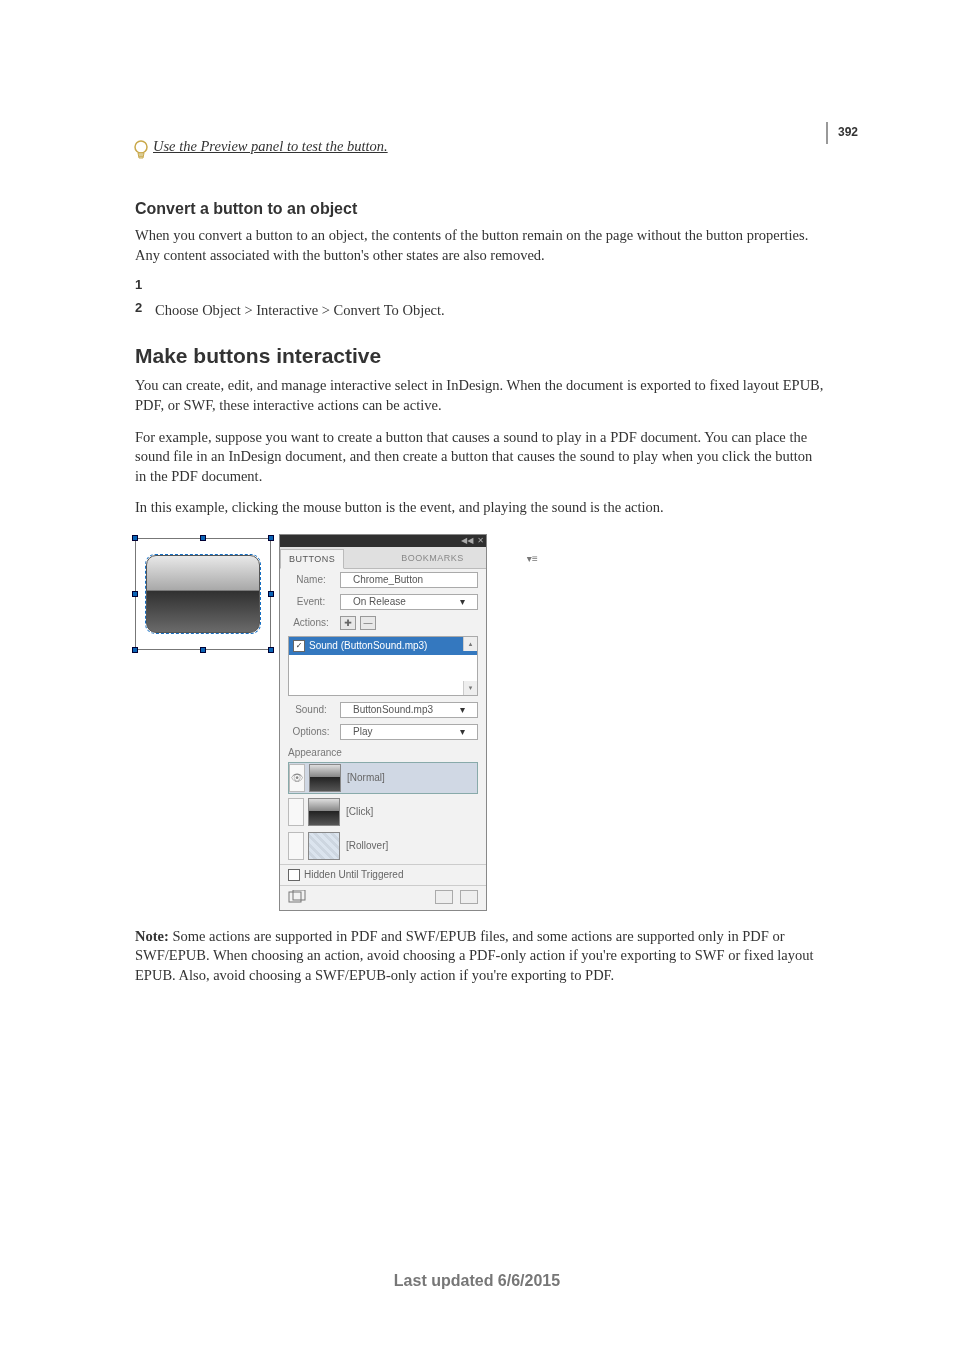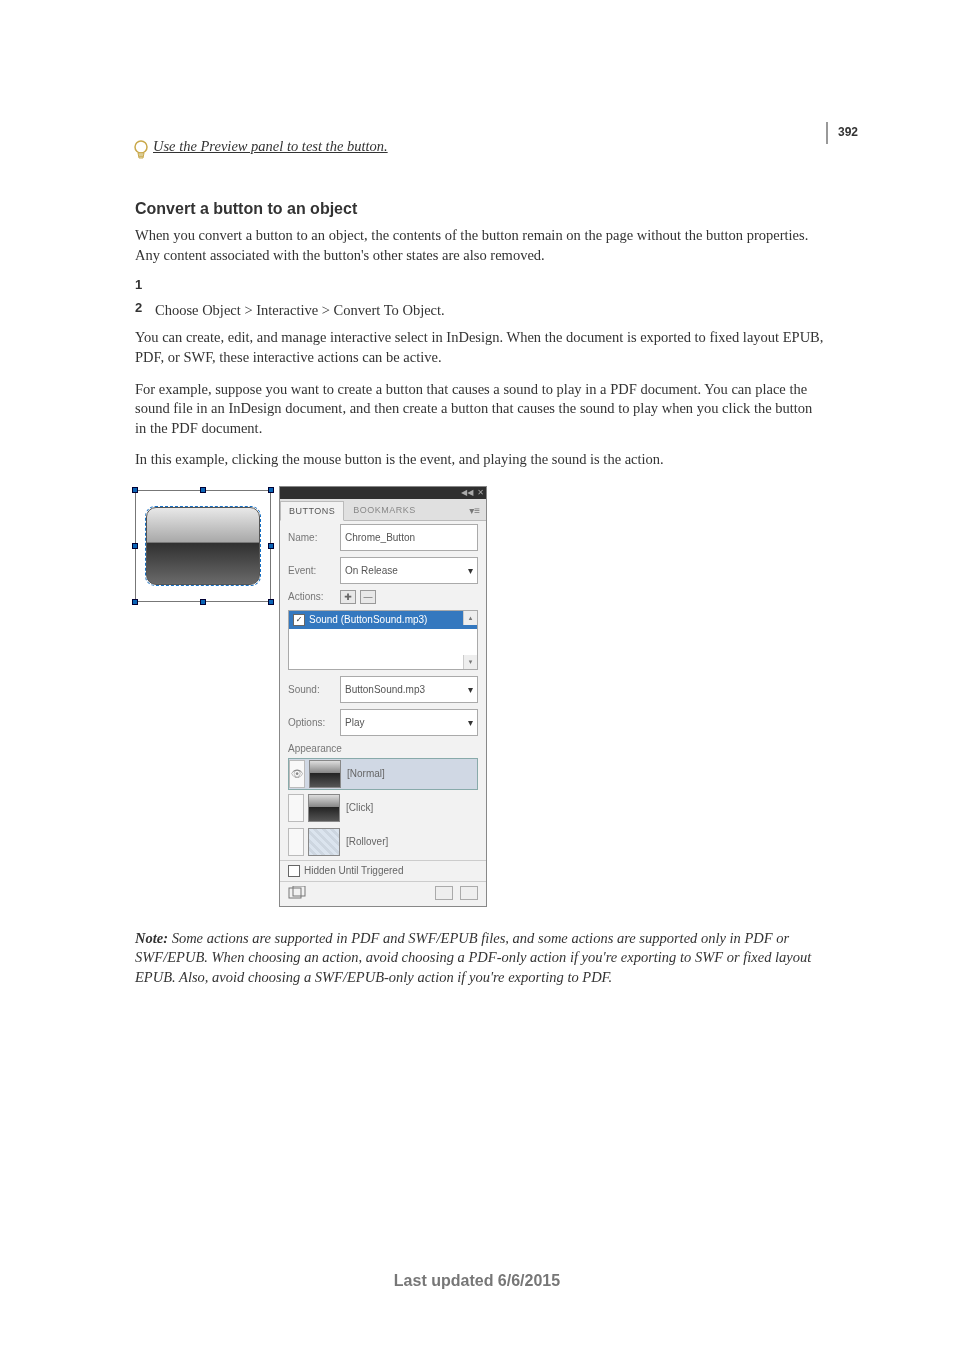--- a/index.html
+++ b/index.html
@@ -98,23 +98,22 @@
     font-family: "Myriad Pro", Arial, sans-serif;
     font-weight: bold;
     font-size: 21px;
     color: #333;
     margin-top: 24px;
     margin-bottom: 8px;
   }
   .note-para {
     font-size: 14.5px;
     line-height: 1.35;
-    font-style: italic;
-    color: #333;
-    margin-top: 22px;
+    color: #333;
+    margin-top: 16px;
   }
   .note-label {
     font-weight: bold;
   }
   .figure {
     margin-top: 16px;
     display: flex;
     align-items: flex-start;
   }
   .fig-left {
@@ -162,39 +161,40 @@
     background: #2f2f2f;
     display:flex;justify-content:flex-end;align-items:center;
   }
   .panel-top span{color:#aaa;font-size:8px;margin:0 2px;}
   .panel-tabs {
     display: flex;
     background: #e0e0e0;
     border-bottom: 1px solid #bbb;
     height: 22px;
     align-items:flex-end;
+    gap:48px;
   }
   .tab {
     padding: 4px 8px;
     font-size: 9px;
     letter-spacing: 0.5px;
     color: #888;
     border:1px solid transparent;
   }
   .tab.active {
     background: #f2f2f2;
     border:1px solid #bbb;border-bottom:1px solid #f2f2f2;
     margin-bottom:-1px;
     color:#555;
   }
   .row {
     display:flex;align-items:center;padding:3px 8px;
   }
-  .row-label{width:46px;text-align:left;margin-right:6px;color:#777;}
-  .row-input{flex:1;height:27px;border:1px solid #aaa;background:#fff;padding:0 4px;display:flex;align-items:center;color:#555;}
+  .row-label{width:46px;text-align:center;margin-right:6px;color:#777;}
+  .row-input{flex:1;height:16px;border:1px solid #aaa;background:#fff;padding:0 12px;display:flex;align-items:center;color:#555;}
   .drop-arrow{margin-left:auto;color:#333;}
   .icon-btn{display:inline-block;width:16px;height:14px;border:1px solid #999;background:#e8e8e8;margin-right:4px;text-align:center;line-height:12px;font-size:9px;color:#666;}
   .actions-list{margin:3px 8px 3px 8px;border:1px solid #aaa;background:#fff;height:60px;position:relative;}
   .action-item{display:flex;align-items:center;background:#3478bf;color:#fff;height:18px;padding:0 4px;}
   .chk{width:12px;height:12px;border:1px solid #666;background:#fff;margin-right:4px;display:flex;align-items:center;justify-content:center;font-size:8px;color:#333;}
   .scroll-btn{position:absolute;right:0;width:14px;height:14px;background:#eee;border-left:1px solid #ccc;display:flex;align-items:center;justify-content:center;font-size:7px;color:#777;}
   .appearance-label{padding:4px 8px 2px;color:#777;}
   .state{display:flex;align-items:center;margin:2px 8px;height:32px;}
   .state .eye{width:16px;height:28px;border:1px solid #bbb;background:#f8f8f8;margin-right:4px;display:flex;align-items:center;justify-content:center;color:#888;font-size:10px;}
   .state .thumb{width:32px;height:28px;border:1px solid #888;margin-right:6px;}
@@ -242,20 +242,21 @@
 
   <div class="step">
     <div class="step-num">1</div>
   </div>
 
   <div class="step">
     <div class="step-num">2</div>
     <div class="step-body">Choose Object &gt; Interactive &gt; Convert To Object.</div>
   </div>
 
+  <div class="h2">Make buttons interactive</div>
   <div class="para">You can create, edit, and manage interactive select in InDesign. When the document is exported to fixed layout EPUB, PDF, or SWF, these interactive actions can be active.</div>
   <div class="para">For example, suppose you want to create a button that causes a sound to play in a PDF document. You can place the sound file in an InDesign document, and then create a button that causes the sound to play when you click the button in the PDF document.</div>
   <div class="para">In this example, clicking the mouse button is the event, and playing the sound is the action.</div>
 
   <div class="figure">
     <div class="fig-left">
       <div class="chrome-btn"></div>
       <div class="sel-dashed"></div>
       <div class="handle h-tl"></div>
       <div class="handle h-tm"></div>

